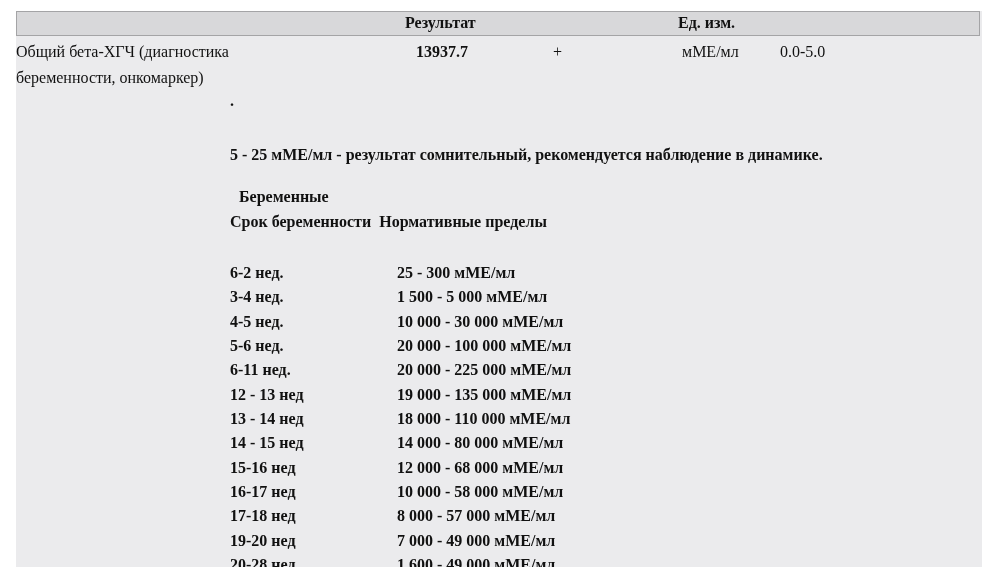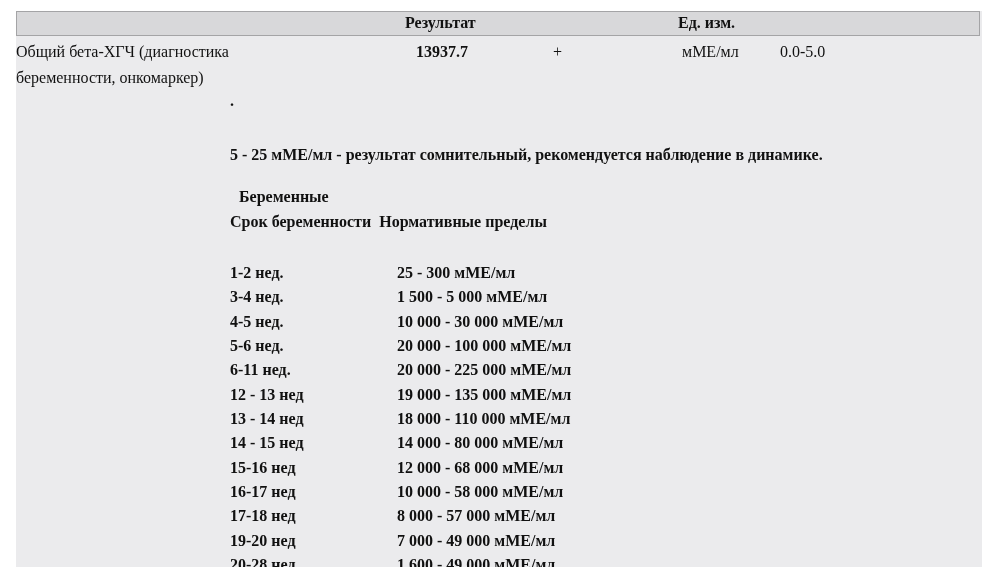--- a/index.html
+++ b/index.html
@@ -62,21 +62,21 @@
 
 <div class="comment">5 - 25 мМЕ/мл - результат сомнительный, рекомендуется наблюдение в динамике.</div>
 
 <div class="preg-title">Беременные</div>
 <div class="preg-subtitle">
   <span>Срок беременности</span><span>Нормативные пределы</span>
 </div>
 
 <div class="norm-table">
   <div class="norm-row">
-      <span class="term">1-2 нед.</span>
+      <span class="term">6-2 нед.</span>
       <span class="range">25 - 300 мМЕ/мл</span>
     </div>
   <div class="norm-row">
       <span class="term">3-4 нед.</span>
       <span class="range">1 500 - 5 000 мМЕ/мл</span>
     </div>
   <div class="norm-row">
       <span class="term">4-5 нед.</span>
       <span class="range">10 000 - 30 000 мМЕ/мл</span>
     </div>

